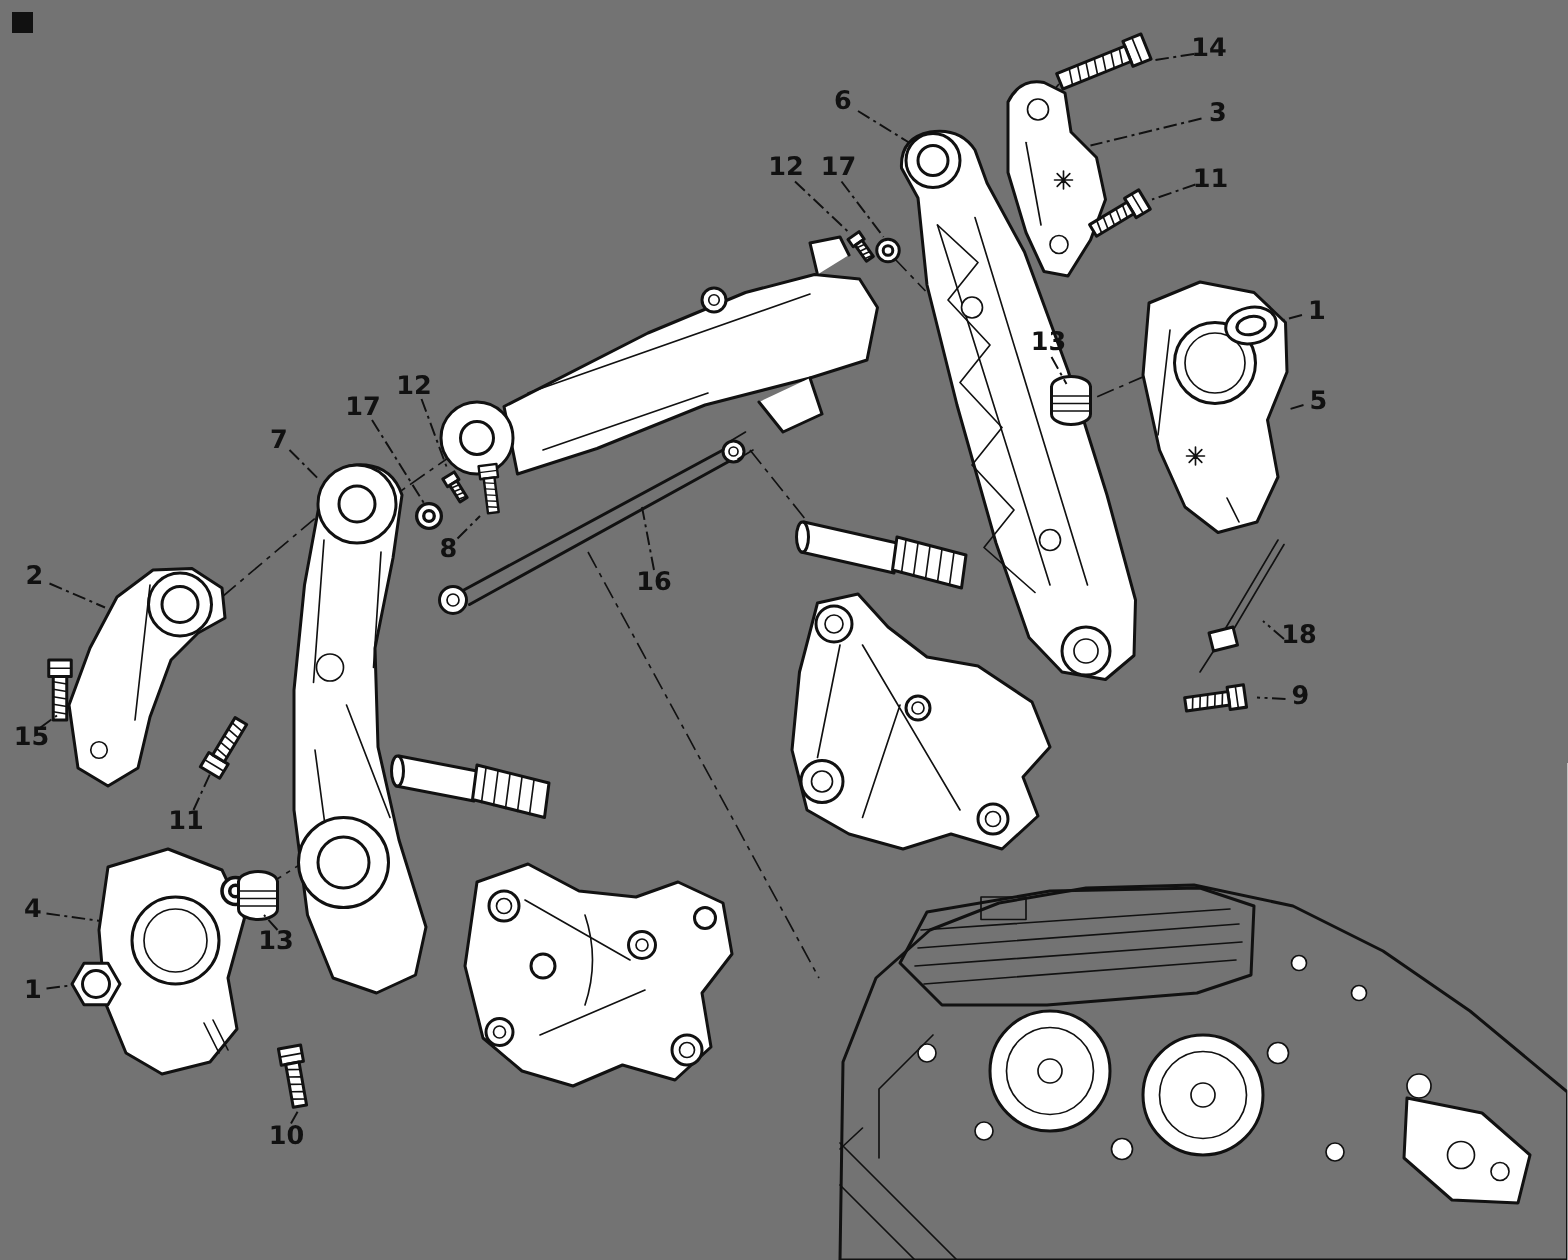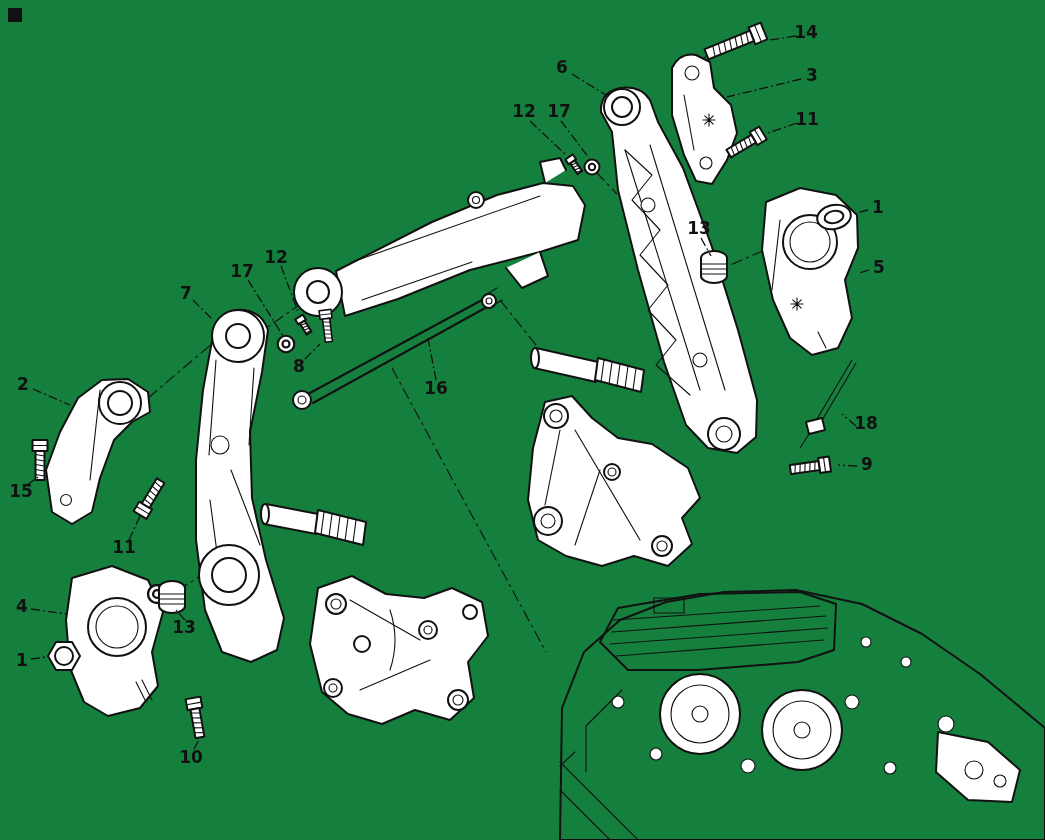--- a/index.html
+++ b/index.html
@@ -1,16 +1,16 @@
 <!DOCTYPE html>
 <html><head>
 <meta charset="utf-8">
 <style>
   html,body{margin:0;padding:0;background:#ffffff;}
-  .stage{position:relative;width:1045px;height:840px;background:#15803d;overflow:hidden;
+  .stage{position:relative;width:1045px;height:840px;background:#737373;overflow:hidden;
          font-family:"DejaVu Sans",sans-serif;}
   svg{display:block}
   .ln{stroke:#111;stroke-width:2;fill:none;stroke-linejoin:round;stroke-linecap:round}
   .fw{fill:#fff}
   .thin{stroke-width:1.1}
   .lead{stroke:#111;stroke-width:1.3;fill:none;stroke-dasharray:9 3 2 3}
   .axis{stroke:#111;stroke-width:1.1;fill:none;stroke-dasharray:12 4 3 4}
   .callout{font:bold 17px "DejaVu Sans",sans-serif;fill:#111;text-anchor:middle;dominant-baseline:middle}
 </style>
 </head>

